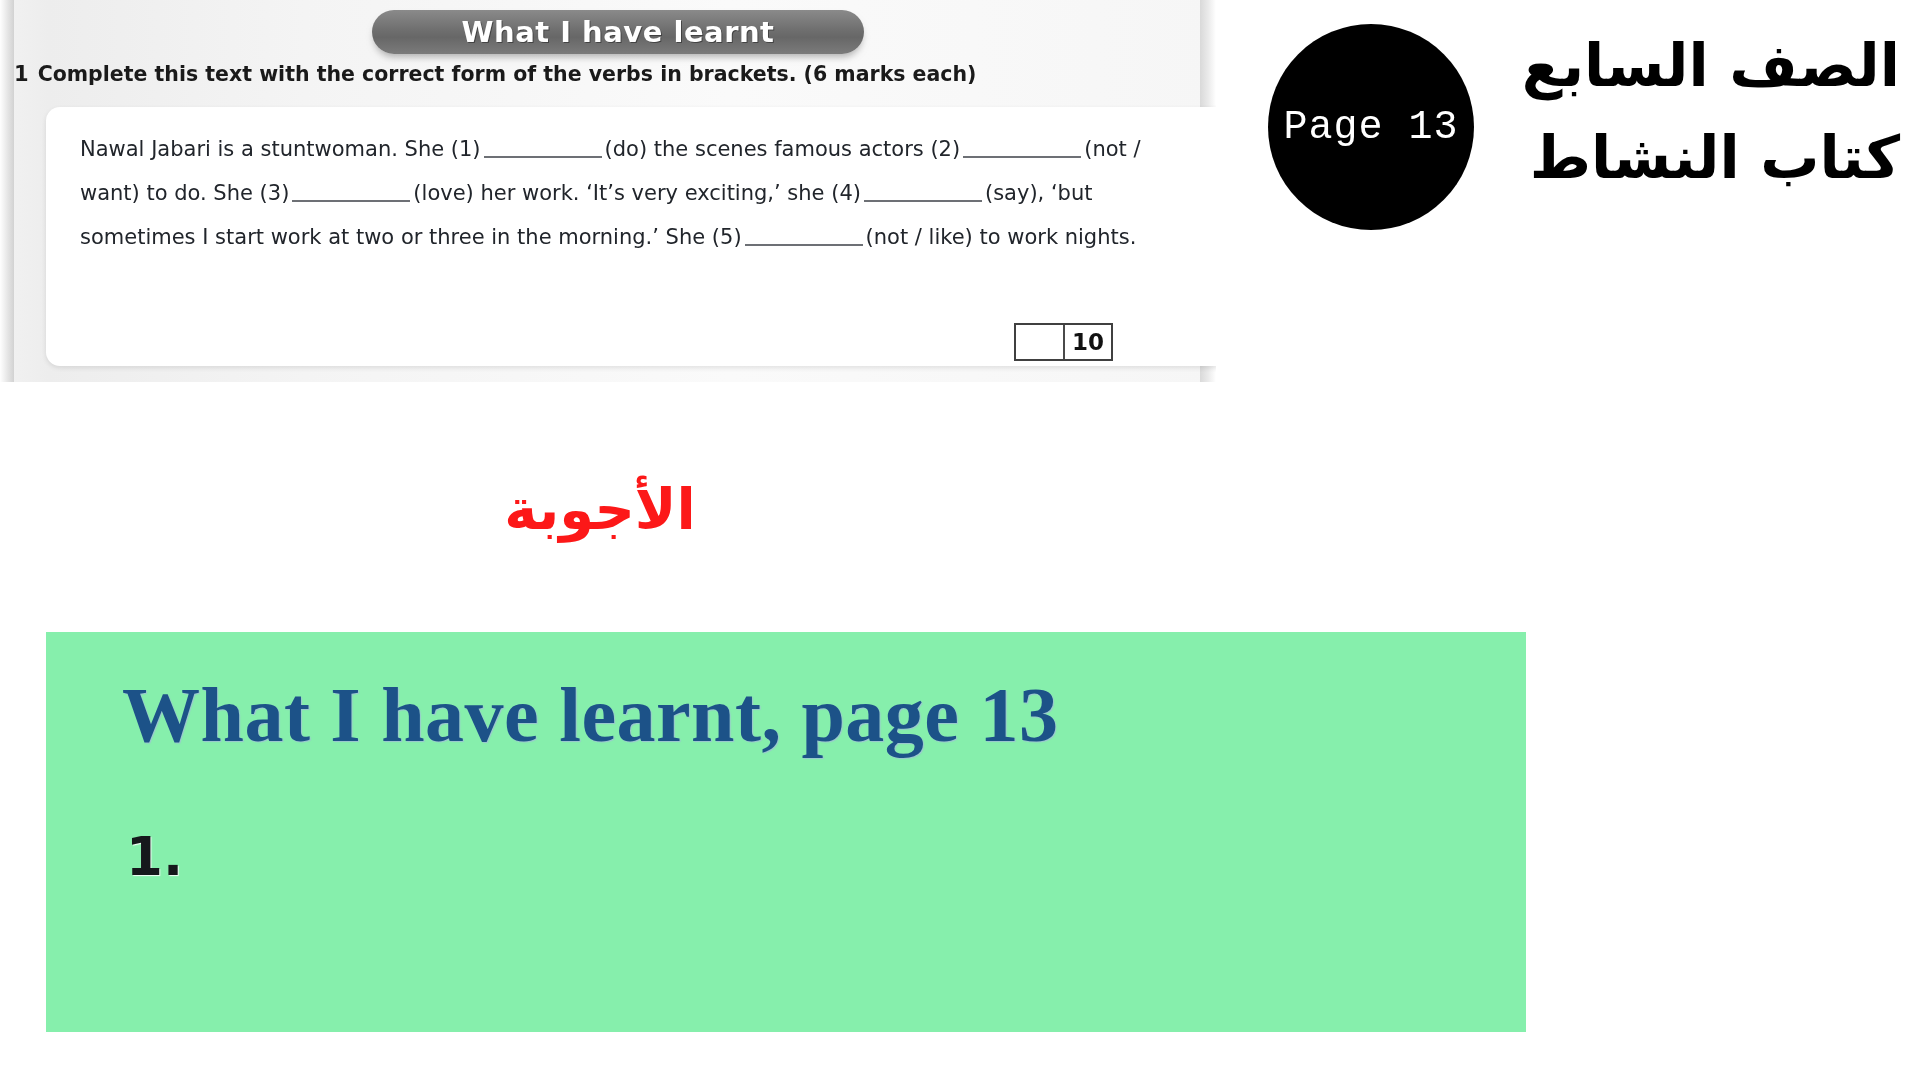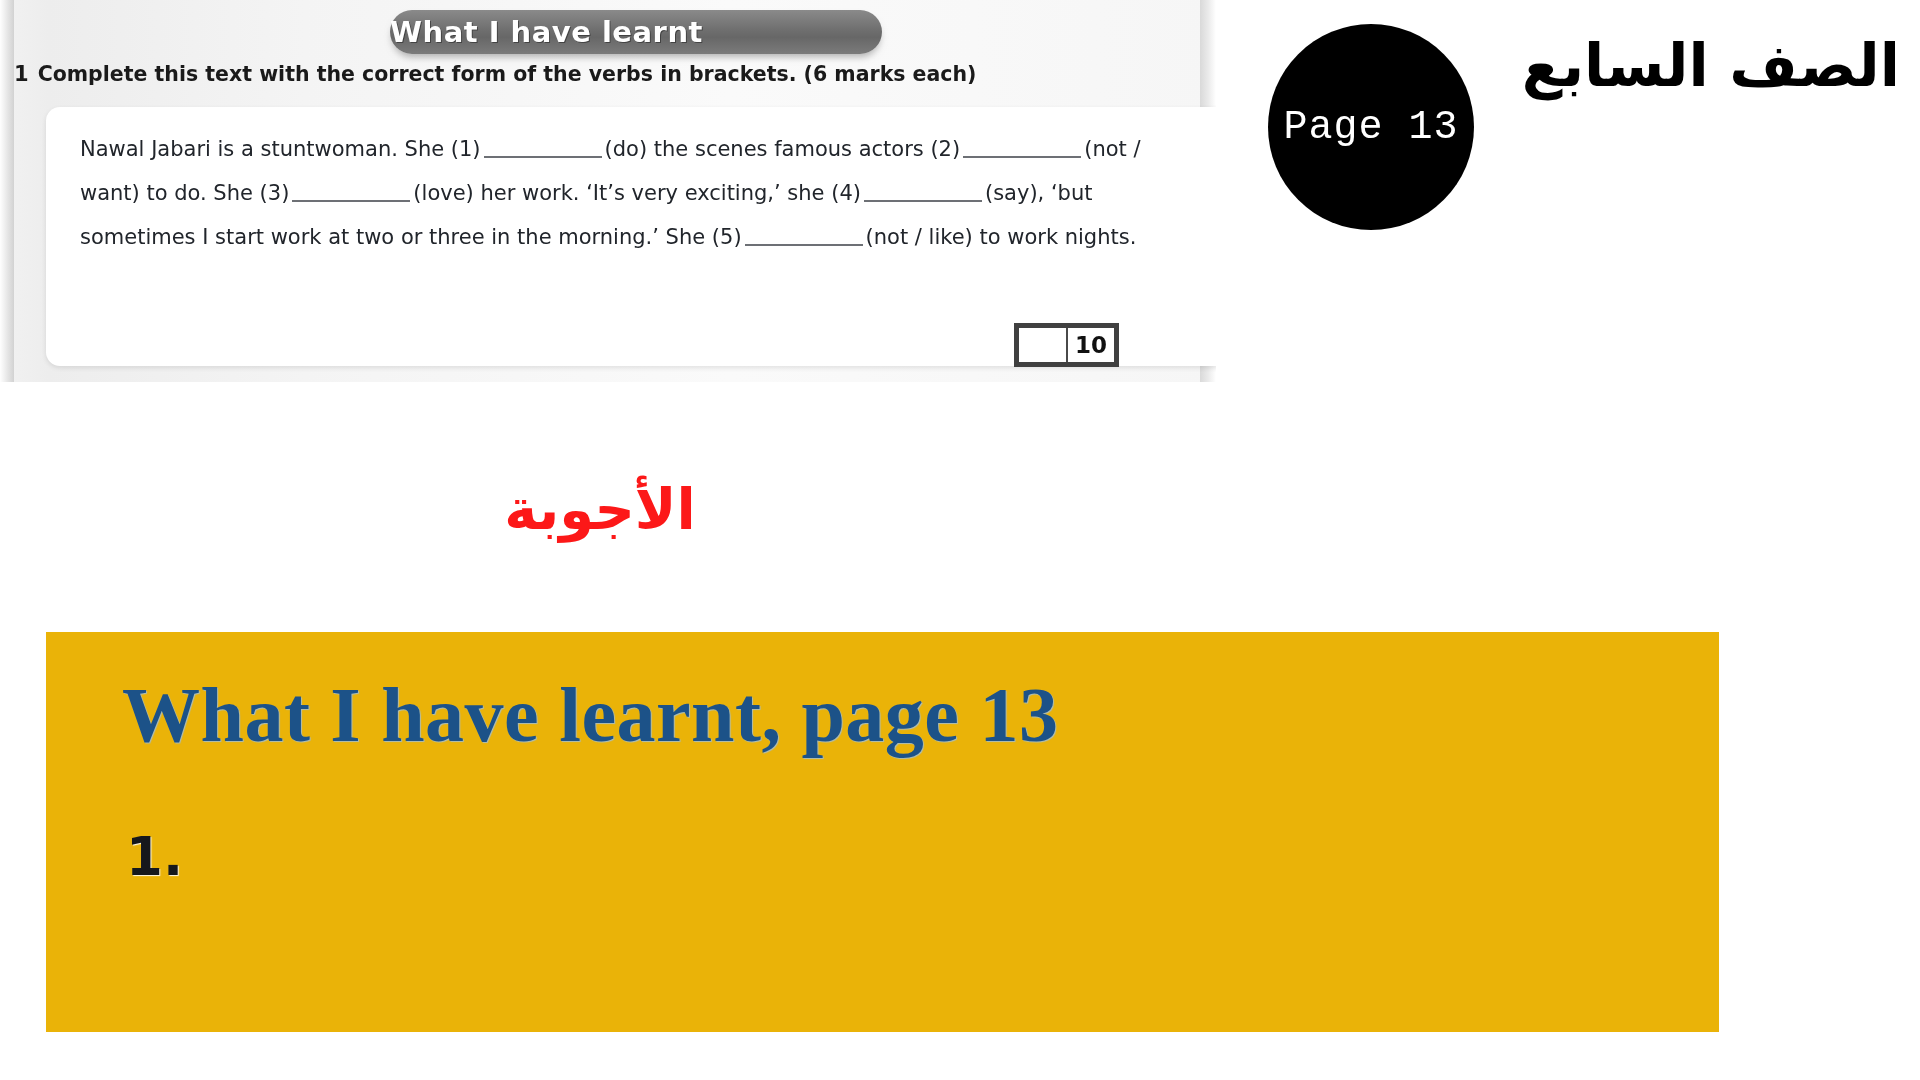--- a/index.html
+++ b/index.html
@@ -34,30 +34,30 @@
   #scan-right-gutter {
     position: absolute;
     right: 0; top: 0;
     width: 16px; height: 382px;
     background: linear-gradient(90deg,#d9d9d9 0%, #eaeaea 50%, #ffffff 100%);
   }
 
   
   #learnt-banner {
     position: absolute;
-    left: 390px;
+    left: 372px;
     top: 10px;
     width: 492px;
     height: 44px;
     border-radius: 22px;
     background: linear-gradient(180deg,#8a8a8a 0%, #6f6f6f 45%, #676767 62%, #7b7b7b 100%);
     box-shadow: 0 5px 7px -2px rgba(120,120,120,0.55);
     display: flex;
     align-items: center;
-    justify-content: flex-start;
+    justify-content: center;
   }
   #learnt-banner-label {
     color: #ffffff;
     font-family: "DejaVu Sans", sans-serif;
     font-weight: bold;
     font-size: 29px;
     letter-spacing: 0.5px;
     text-shadow: 1px 1px 0 rgba(40,40,40,0.6);
     white-space: nowrap;
   }
@@ -113,21 +113,21 @@
     border-bottom: 2px solid #6d7075;
     height: 20px;
     margin: 0 3px;
     vertical-align: -2px;
   }
   #marks-box {
     position: absolute;
     left: 968px;
     top: 216px;
     display: flex;
-    border: 5px solid #404040;
+    border: 2px solid #404040;
     height: 34px;
   }
   #marks-box-empty {
     width: 47px;
     height: 34px;
     border-right: 2px solid #4a4a4a;
   }
   #marks-box-total {
     width: 46px;
     height: 34px;
@@ -194,23 +194,23 @@
     font-size: 56px;
     color: #fc1818;
     line-height: 110px;
   }
 
   
   #answer-panel {
     position: absolute;
     left: 46px;
     top: 632px;
-    width: 1673px;
+    width: 1480px;
     height: 400px;
-    background: #eab308;
+    background: #86efac;
   }
   #answer-heading {
     position: absolute;
     left: 76px;
     top: 38px;
     font-family: "Liberation Serif", "DejaVu Serif", serif;
     font-weight: bold;
     font-size: 78px;
     color: #1c5288;
     letter-spacing: 0.5px;
@@ -271,20 +271,21 @@
     </div>
   </div>
 </div>
 
 <div id="page-circle">
   <span id="page-circle-label">Page 13</span>
 </div>
 
 <div id="arabic-header">
   <div class="arabic-header-line">الصف السابع</div>
+  <div class="arabic-header-line">كتاب النشاط</div>
 </div>
 
 <div id="answers-title">
   <span id="answers-title-label">الأجوبة</span>
 </div>
 
 <div id="answer-panel">
   <div id="answer-heading">What I have learnt, page 13</div>
 
   <div id="answer-body">

